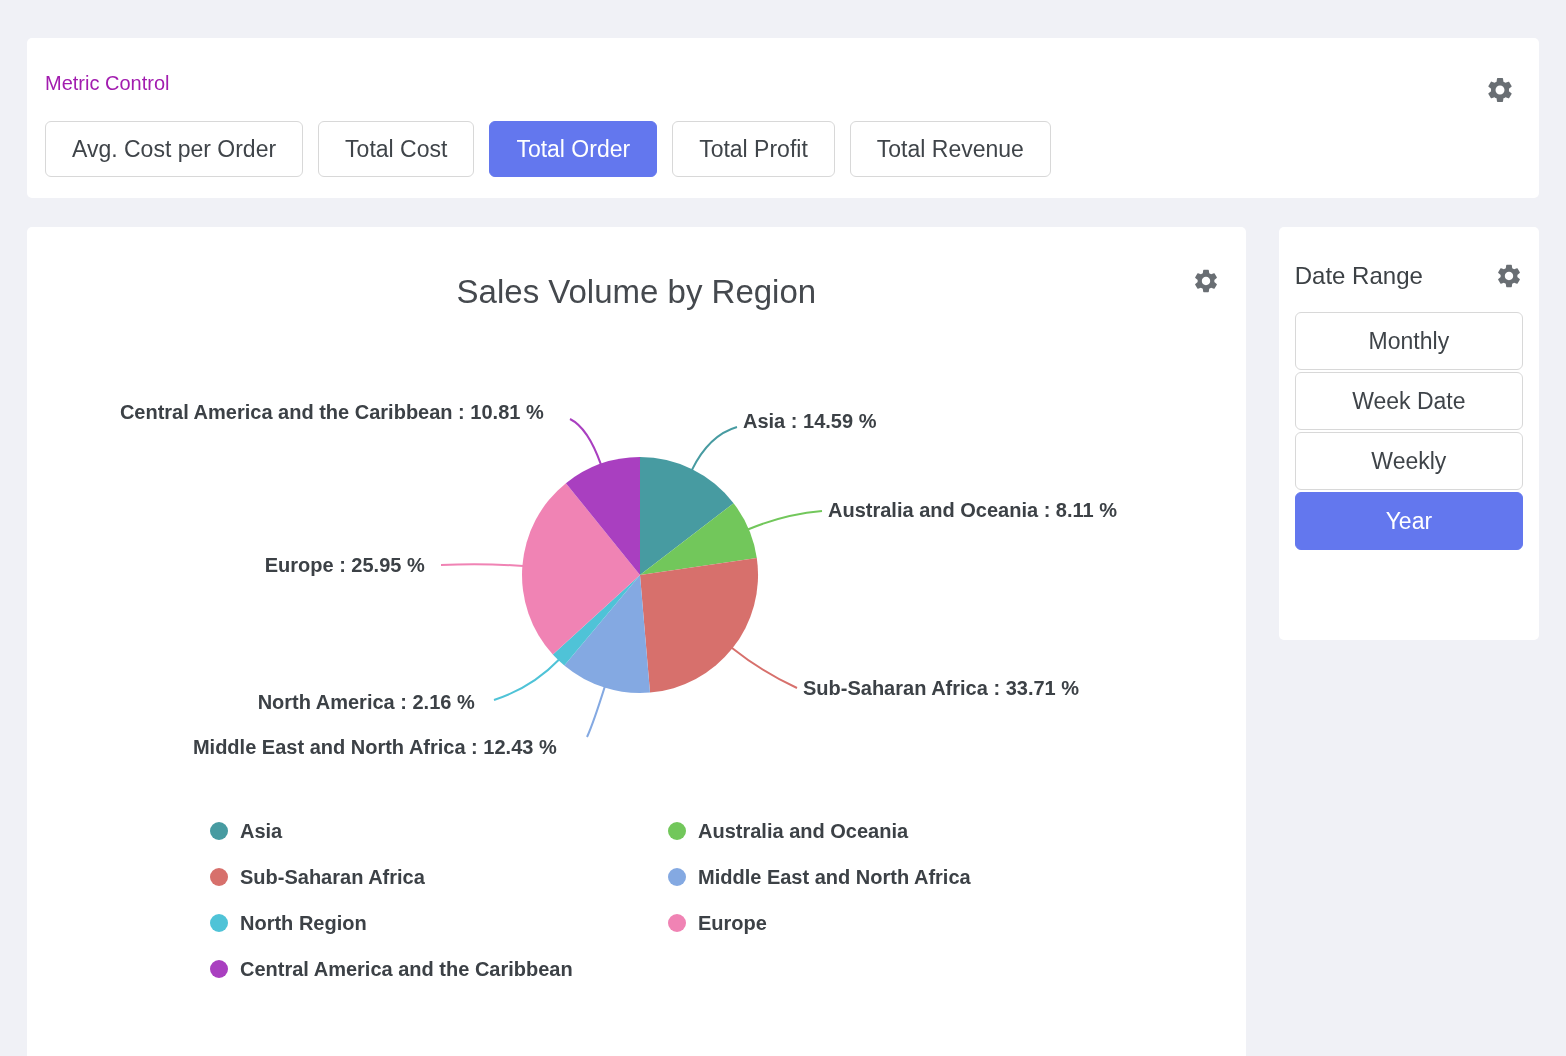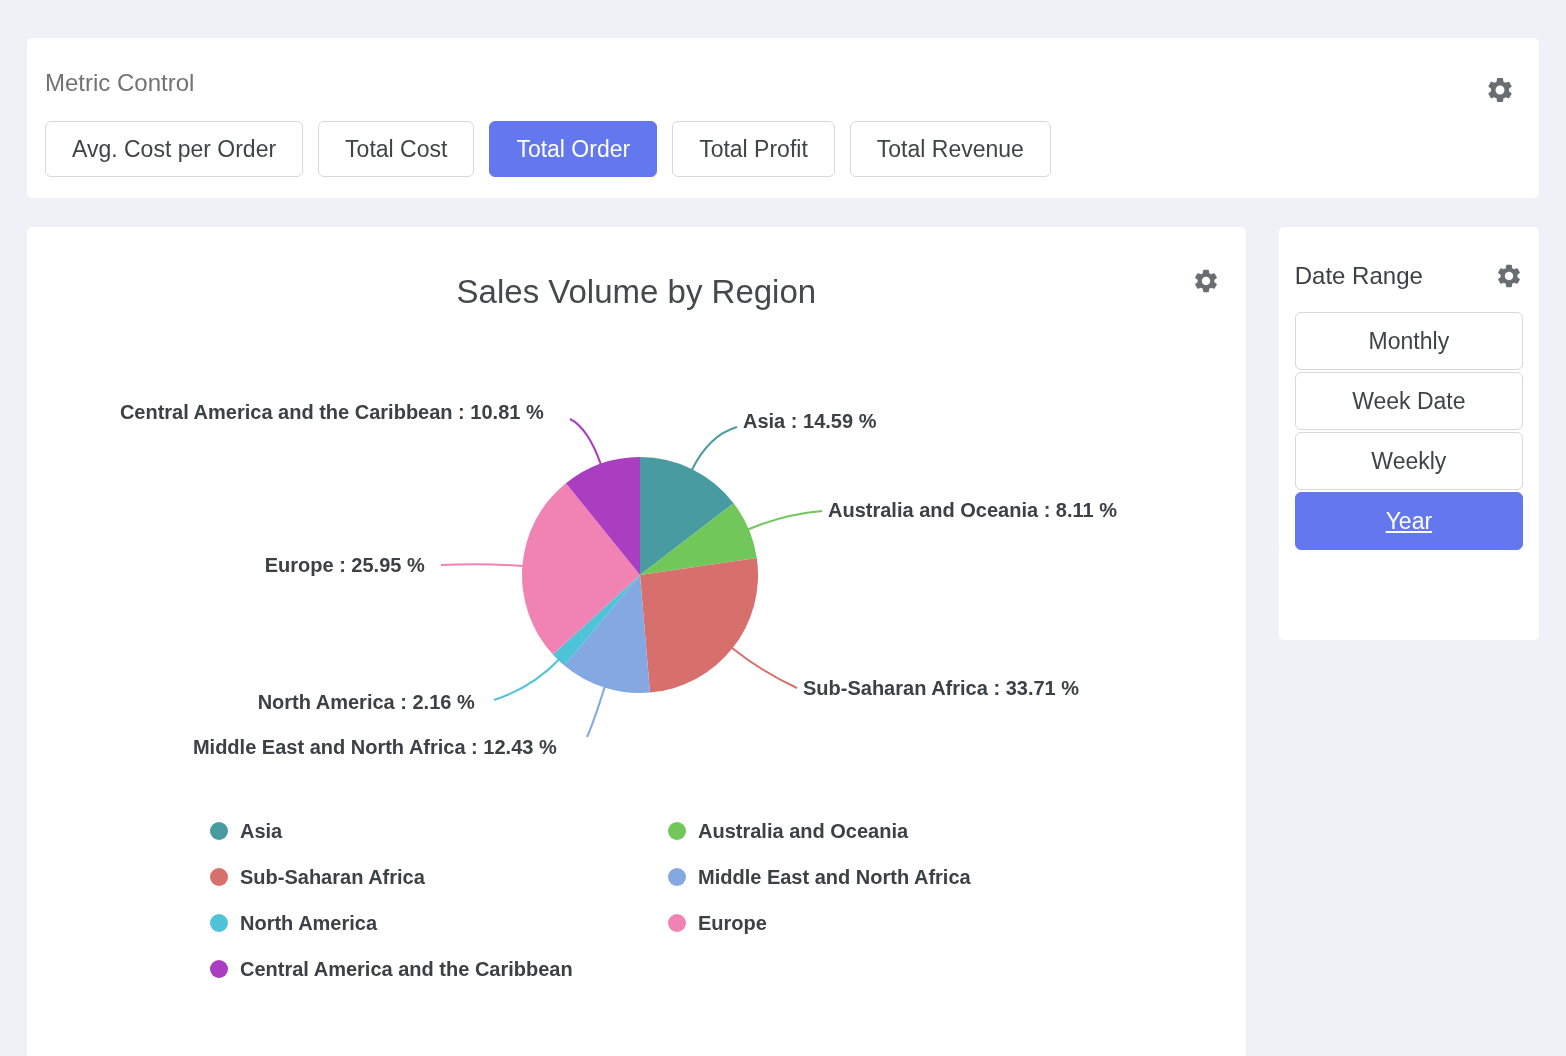--- a/index.html
+++ b/index.html
@@ -7,21 +7,21 @@
   body {
     background: #f0f1f6;
     font-family: "Liberation Sans", sans-serif;
     color: #3f4449;
   }
   .page { width: 1566px; height: 1056px; padding: 38px 27px 29px; }
   .card { background: #ffffff; border-radius: 5px; }
 
   
   .metric-card { height: 160px; padding: 30px 18px 21px; position: relative; margin-bottom: 29px; }
-  .metric-title { font-size: 24px; font-weight: 400; line-height: 30px; color: #737373; }
+  .metric-title { font-size: 20px; font-weight: 400; line-height: 30px; color: #a21caf; }
   .metric-gear { position: absolute; top: 37px; right: 24px; }
   .btn-row { display: flex; gap: 15px; margin-top: 23px; }
   .mbtn {
     height: 56px; padding: 0 26px; font-size: 23px;
     font-family: "Liberation Sans", sans-serif;
     border: 1px solid #d8d8d8; border-radius: 6px;
     background: #ffffff; color: #3f4449; cursor: pointer; white-space: nowrap;
   }
   .mbtn.selected { background: #6377ee; border-color: #6377ee; color: #ffffff; }
 
@@ -51,21 +51,21 @@
   
   .date-card { width: 262px; height: 413px; padding: 34px 16px 16px; }
   .date-head { display: flex; justify-content: space-between; align-items: center; margin-bottom: 21px; }
   .date-title { font-size: 24px; font-weight: 400; line-height: 30px; color: #3c4145; }
   .dbtn {
     display: block; width: 100%; height: 58px; margin-bottom: 2px;
     font-size: 23px; font-family: "Liberation Sans", sans-serif;
     border: 1px solid #d8d8d8; border-radius: 6px;
     background: #ffffff; color: #3f4449; cursor: pointer;
   }
-  .dbtn.selected { background: #6377ee; border-color: #6377ee; color: #ffffff; text-decoration: underline; }
+  .dbtn.selected { background: #6377ee; border-color: #6377ee; color: #ffffff; }
 
   .gear { display: inline-flex; cursor: pointer; }
   .gear svg { display: block; }
 </style>
 </head>
 <body>
 
 <div class="page">
 
   <section class="card metric-card">
@@ -130,21 +130,21 @@
           <div class="legend-item">
             <span class="legend-dot" style="background: rgb(215, 112, 108);"></span>
             <span class="legend-label">Sub-Saharan Africa</span>
           </div>
           <div class="legend-item">
             <span class="legend-dot" style="background: rgb(132, 169, 226);"></span>
             <span class="legend-label">Middle East and North Africa</span>
           </div>
           <div class="legend-item">
             <span class="legend-dot" style="background: rgb(79, 195, 215);"></span>
-            <span class="legend-label">North America</span>
+            <span class="legend-label">North Region</span>
           </div>
           <div class="legend-item">
             <span class="legend-dot" style="background: rgb(240, 131, 180);"></span>
             <span class="legend-label">Europe</span>
           </div>
           <div class="legend-item">
             <span class="legend-dot" style="background: rgb(169, 63, 192);"></span>
             <span class="legend-label">Central America and the Caribbean</span>
           </div>
         </div>

